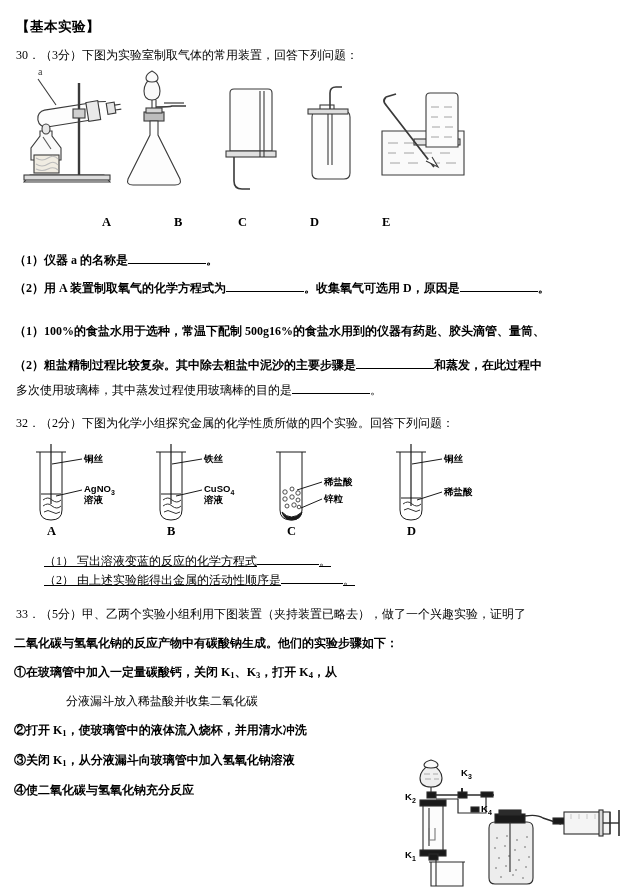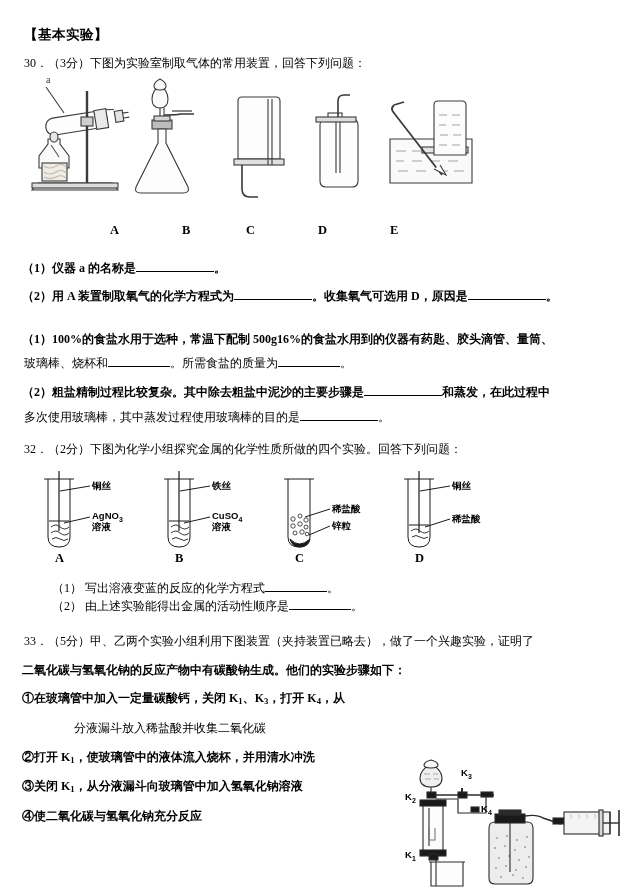--- a/index.html
+++ b/index.html
@@ -12,38 +12,38 @@
     height: 887px;
     position: relative;
     font-family: "Liberation Serif", "DejaVu Serif", serif;
     color: #000;
     overflow: hidden;
   }
   .page {
     position: relative;
     width: 631px;
     height: 887px;
-    padding: 12px;
+    padding: 4px;
     box-sizing: border-box;
   }
   .section-head {
     font-family: "Liberation Sans", "DejaVu Sans", sans-serif;
     font-weight: bold;
     font-size: 13.5px;
     margin: 0 0 0 12px;
     letter-spacing: 0.5px;
   }
   .qline {
     font-size: 12px;
     line-height: 1.55;
     margin: 0 0 0 12px;
     white-space: nowrap;
   }
   .qline.indent1 { margin-left: 10px; font-weight: bold; }
-  .qline.indent2 { margin-left: 40px; }
+  .qline.indent2 { margin-left: 40px; text-decoration: underline; }
   .qline.indent3 { margin-left: 62px; }
   .blank {
     display: inline-block;
     border-bottom: 1px solid #000;
     vertical-align: baseline;
   }
   .b-md { width: 62px; }
   .b-lg { width: 78px; }
   sub { font-size: 0.72em; vertical-align: -0.28em; }
   .fig-row {
@@ -208,23 +208,20 @@
 
   <div class="spacer14"></div>
 
 
   <div class="spacer10"></div>
 
   <div class="qline indent1">（1）100%的食盐水用于选种，常温下配制 500g16%的食盐水用到的仪器有药匙、胶头滴管、量筒、</div>
 
   <div class="spacer6"></div>
 
-  <div class="qline">
-    <span>玻璃棒、烧杯和</span><span class="blank b-md"></span><span>。所需食盐的质量为</span><span class="blank b-md"></span><span>。</span>
-  </div>
 
   <div class="spacer10"></div>
 
   <div class="qline indent1">
     <span>（2）粗盐精制过程比较复杂。其中除去粗盐中泥沙的主要步骤是</span><span class="blank b-lg"></span><span>和蒸发，在此过程中</span>
   </div>
 
   <div class="spacer6"></div>
 
   <div class="qline">

